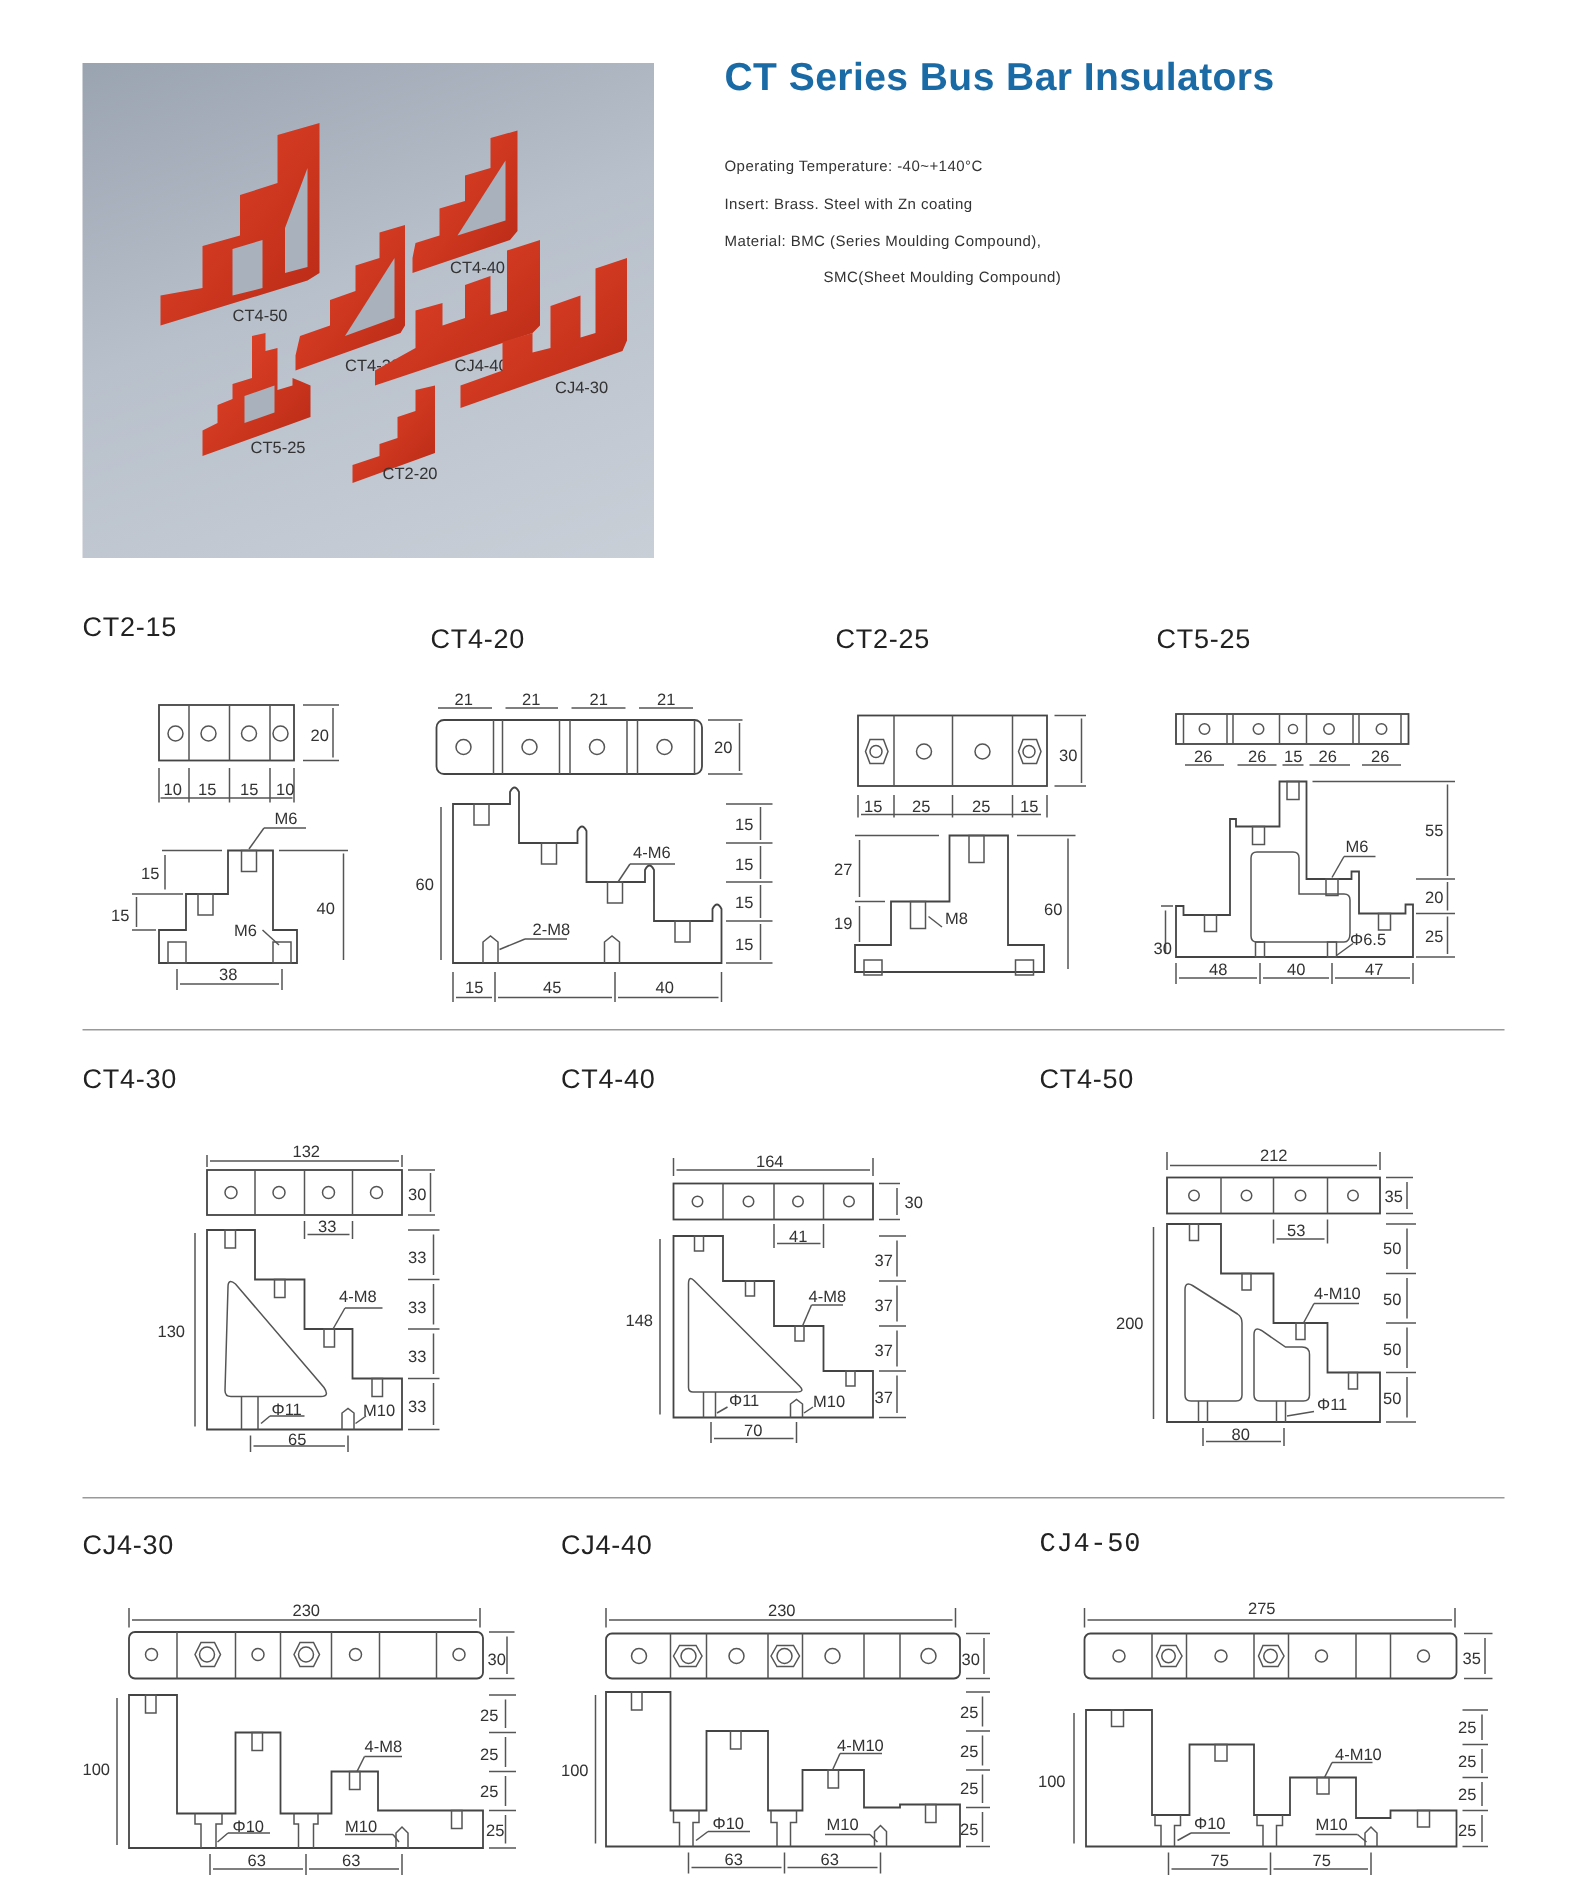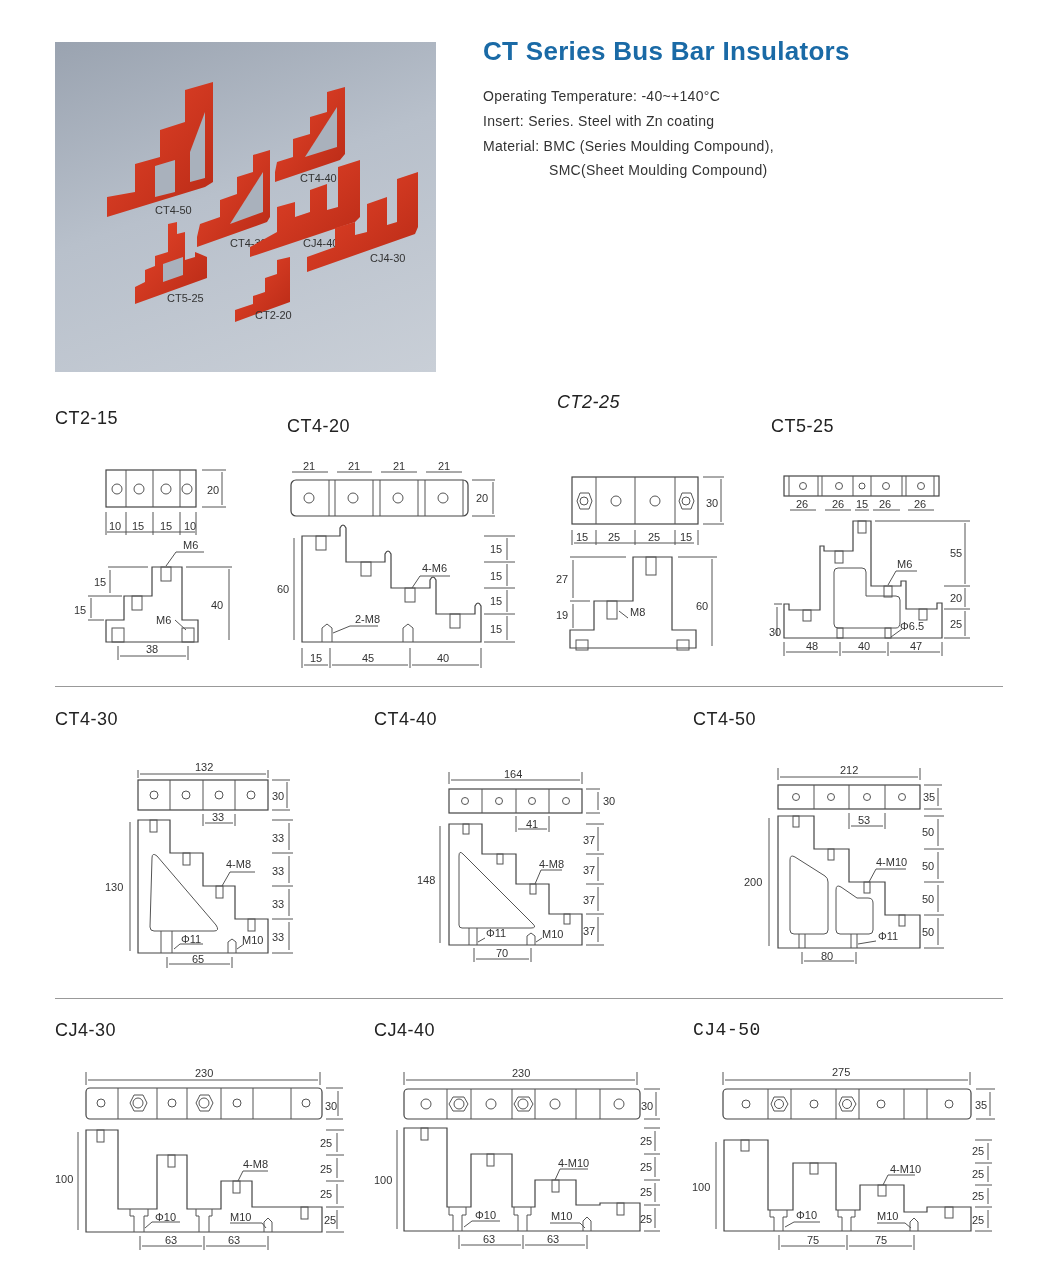--- a/index.html
+++ b/index.html
@@ -1,19 +1,19 @@
 <!DOCTYPE html>
 <html><head>
 <meta charset="utf-8">
 <style>
   html,body{margin:0;padding:0;background:#fff;}
   body{width:1060px;height:1267px;position:relative;overflow:hidden;font-family:"Liberation Sans",sans-serif;color:#222;}
   .photo{position:absolute;left:55px;top:42px;width:381px;height:330px;background:linear-gradient(160deg,#9aa3b0 0%,#b8c0cb 45%,#c9cfd7 100%);overflow:hidden;}
   .title{position:absolute;left:483px;top:36px;font-size:26px;color:#1a6aa6;letter-spacing:0.3px;margin:0;font-weight:bold;}
-  .specs{position:absolute;left:483px;top:84px;font-size:14px;line-height:24.8px;color:#333;letter-spacing:0.3px;}
+  .specs{position:absolute;left:483px;top:100px;font-size:10px;line-height:24.8px;color:#333;letter-spacing:0.3px;}
   .specs .indent{padding-left:66px;}
   .model{position:absolute;font-size:18px;color:#222;letter-spacing:0.5px;}
   .sep{position:absolute;left:55px;width:948px;height:0;border-top:1.5px solid #999;}
   svg.dwg{position:absolute;overflow:visible;}
   svg text{font-family:"Liberation Sans",sans-serif;font-size:11px;fill:#333;}
   .ln{stroke:#555;stroke-width:1;fill:none;}
   .bd{stroke:#444;stroke-width:1.2;fill:#fff;}
 </style>
 </head>
 <body>
@@ -50,28 +50,28 @@
     <text x="112" y="260" font-size="6" fill="#333">CT5-25</text>
 
     <path d="M180 268 L180 280 L235 260 L235 215 L222 218 L222 232 L210 236 L210 250 L198 254 L198 262 Z" fill="url(#rd)"></path>
     <text x="200" y="277" font-size="6" fill="#333">CT2-20</text>
   </svg>
 </div>
 
 <h1 class="title">CT Series Bus Bar Insulators</h1>
 <div class="specs">
   <div>Operating Temperature: -40~+140°C</div>
-  <div>Insert: Series. Steel with Zn coating</div>
+  <div>Insert: Brass. Steel with Zn coating</div>
   <div>Material: BMC (Series Moulding Compound),</div>
   <div class="indent">SMC(Sheet Moulding Compound)</div>
 </div>
 
 <div class="model" style="left:55px;top:408px;">CT2-15</div>
 <div class="model" style="left:287px;top:416px;">CT4-20</div>
-<div class="model" style="left:557px;top:392px;font-style:italic;">CT2-25</div>
+<div class="model" style="left:557px;top:416px;">CT2-25</div>
 <div class="model" style="left:771px;top:416px;">CT5-25</div>
 
 <svg class="dwg" style="left:0;top:0" width="1060" height="1267">
   <rect class="bd" x="106" y="470" width="90" height="37"></rect>
   <line class="ln" x1="126" y1="470" x2="126" y2="507"></line>
     <line class="ln" x1="153" y1="470" x2="153" y2="507"></line>
     <line class="ln" x1="180" y1="470" x2="180" y2="507"></line>
   <circle class="ln" cx="117" cy="489" r="5"></circle>
     <circle class="ln" cx="139" cy="489" r="5"></circle>
     <circle class="ln" cx="166" cy="489" r="5"></circle>

